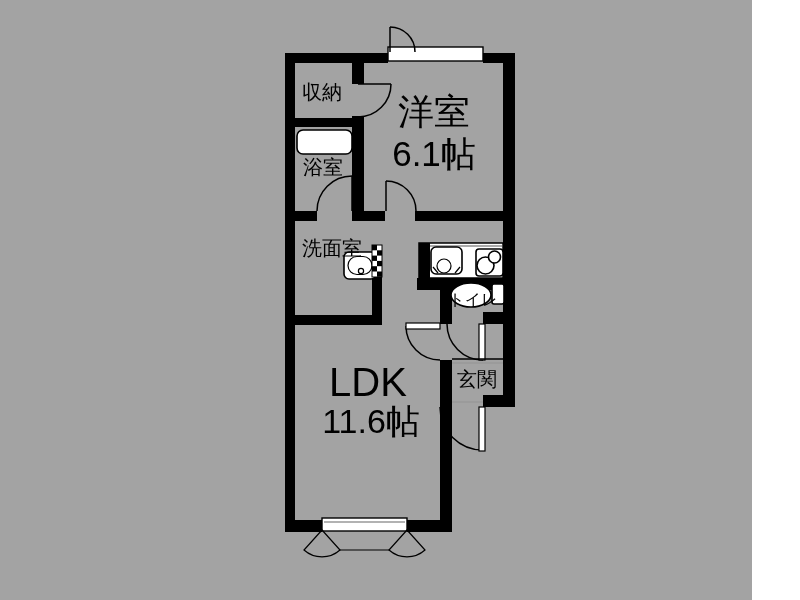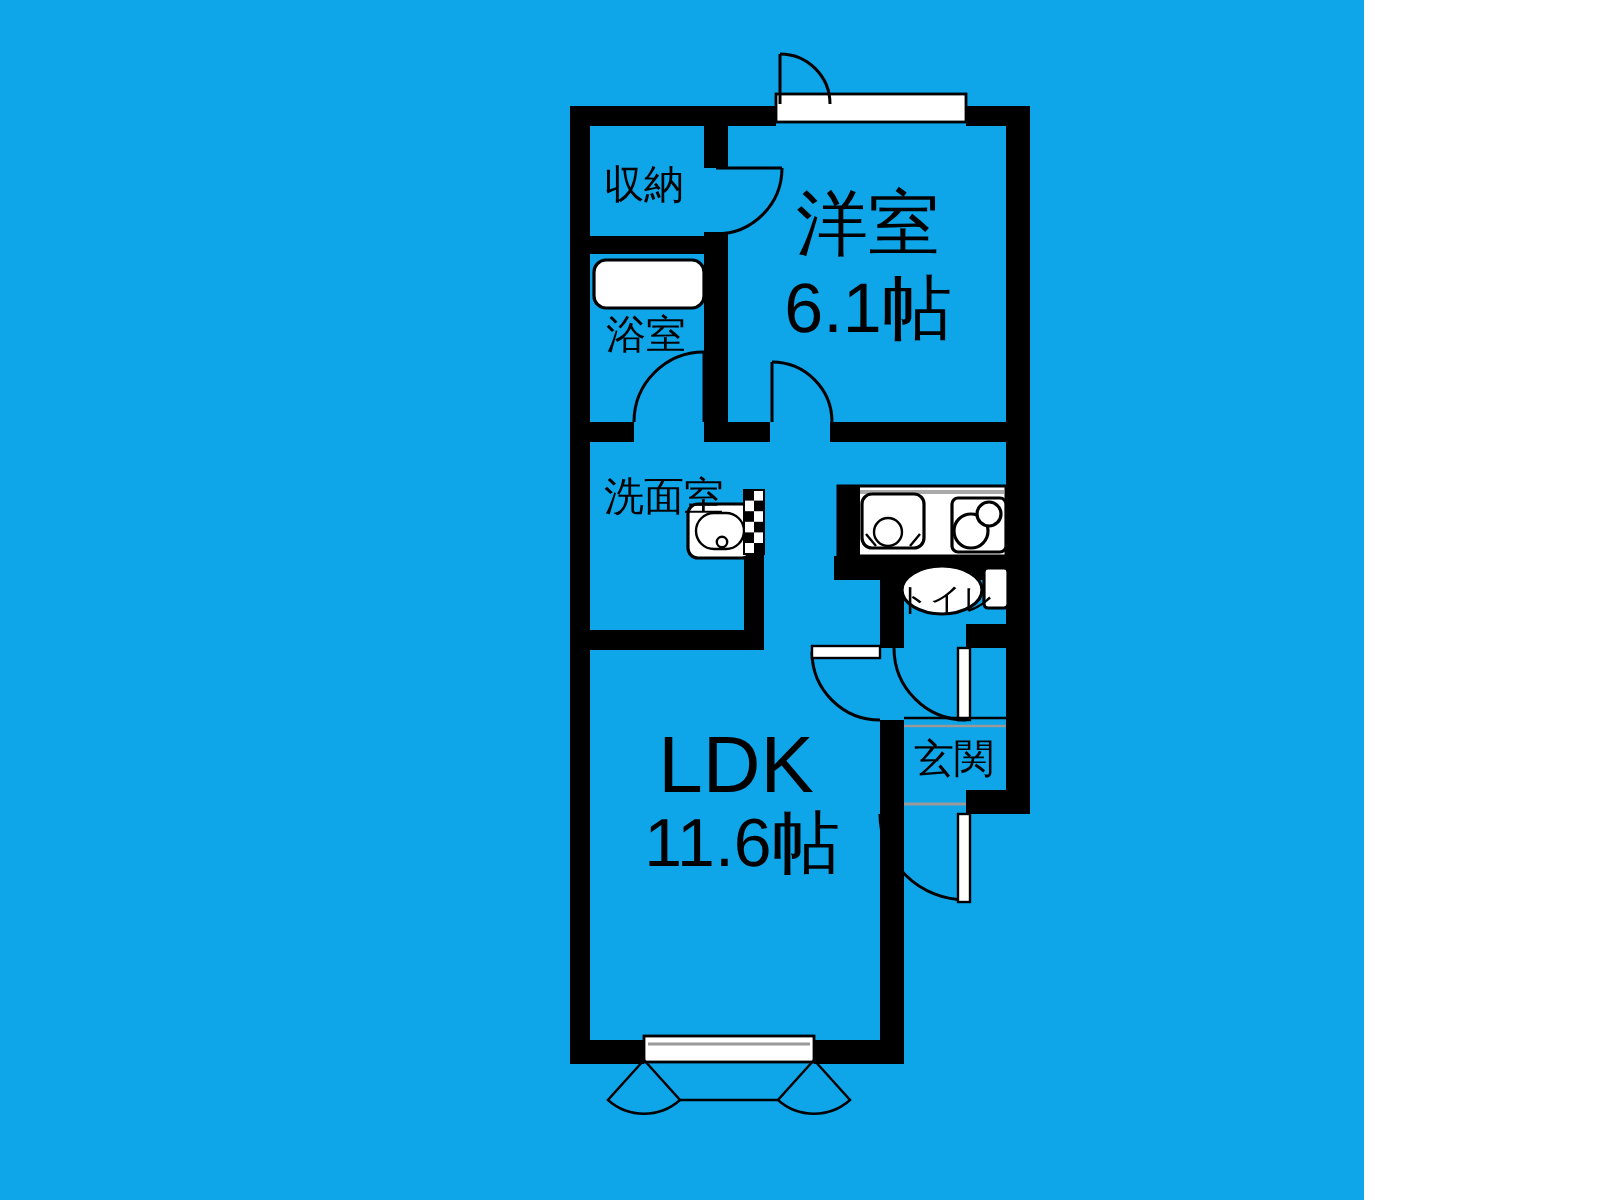--- a/index.html
+++ b/index.html
@@ -1,16 +1,16 @@
 <!DOCTYPE html>
 <html><head>
 <meta charset="utf-8">
 <style>
   html,body{margin:0;padding:0;background:#ffffff;}
-  #stage{position:relative;width:682px;height:600px;background:#0ea5e9;overflow:hidden;}
+  #stage{position:relative;width:752px;height:600px;background:#a3a3a3;overflow:hidden;}
   svg{position:absolute;left:0;top:0;}
   svg text{font-family:"Liberation Sans","DejaVu Sans",sans-serif;fill:#000;text-anchor:middle;}
   .lbl-small{font-size:20px;}
   .lbl-tiny{font-size:16px;}
   .lbl-room-big{font-size:36px;}
   .lbl-room-size{font-size:35px;}
   .lbl-ldk{font-size:40px;}
   .lbl-ldk-size{font-size:34px;}
   .wall{fill:#000;stroke:none;}
   .thin{stroke:#000;stroke-width:1.5;fill:none;}

